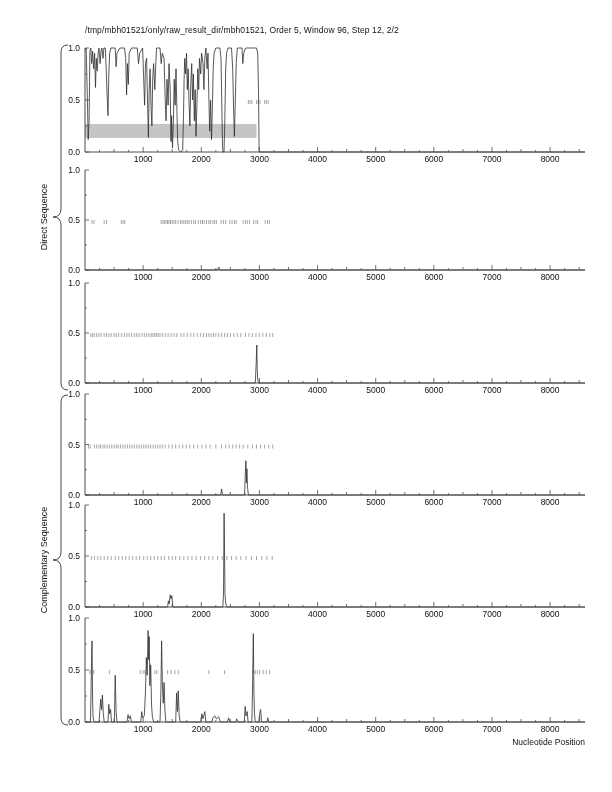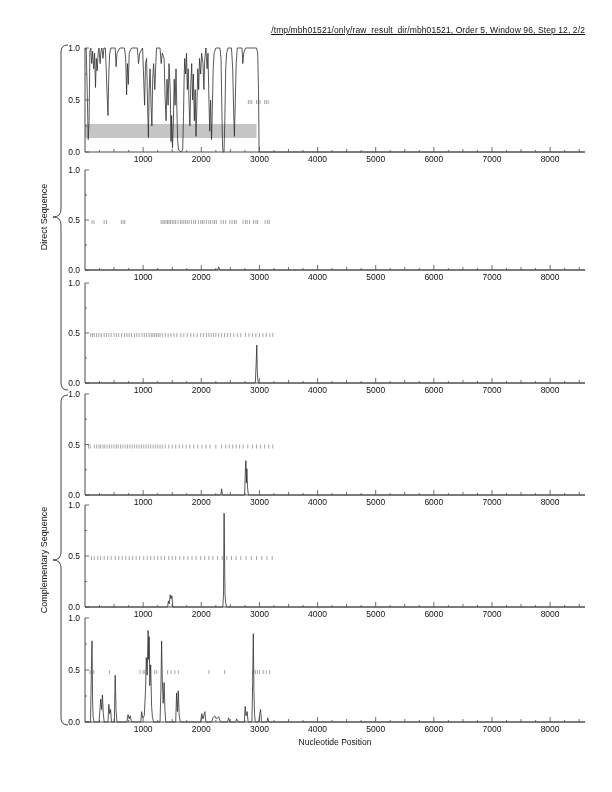--- a/index.html
+++ b/index.html
@@ -1,20 +1,20 @@
 <!DOCTYPE html>
 <html><head>
 <meta charset="utf-8">
 <style>
   html,body{margin:0;padding:0;background:#fff;}
   .page{position:relative;width:612px;height:792px;background:#ffffff;
         font-family:"Liberation Sans", sans-serif;overflow:hidden;}
-  .chart-title{position:absolute;top:25px;left:85px;width:500px;text-align:right;
-        font-size:8.5px;color:#111;letter-spacing:0.1px;white-space:nowrap;text-decoration:underline;}
-  .x-axis-title{position:absolute;top:737px;left:85px;width:500px;text-align:center;
+  .chart-title{position:absolute;top:25px;left:85px;width:500px;text-align:left;
+        font-size:8.5px;color:#111;letter-spacing:0.1px;white-space:nowrap;}
+  .x-axis-title{position:absolute;top:737px;left:85px;width:500px;text-align:right;
         font-size:8.5px;color:#111;}
   svg{position:absolute;left:0;overflow:visible;}
   .gutter{top:0;}
 </style>
 </head>
 <body>
 
 <div class="page">
 
   <div class="chart-title">/tmp/mbh01521/only/raw_result_dir/mbh01521, Order 5, Window 96, Step 12, 2/2</div>

